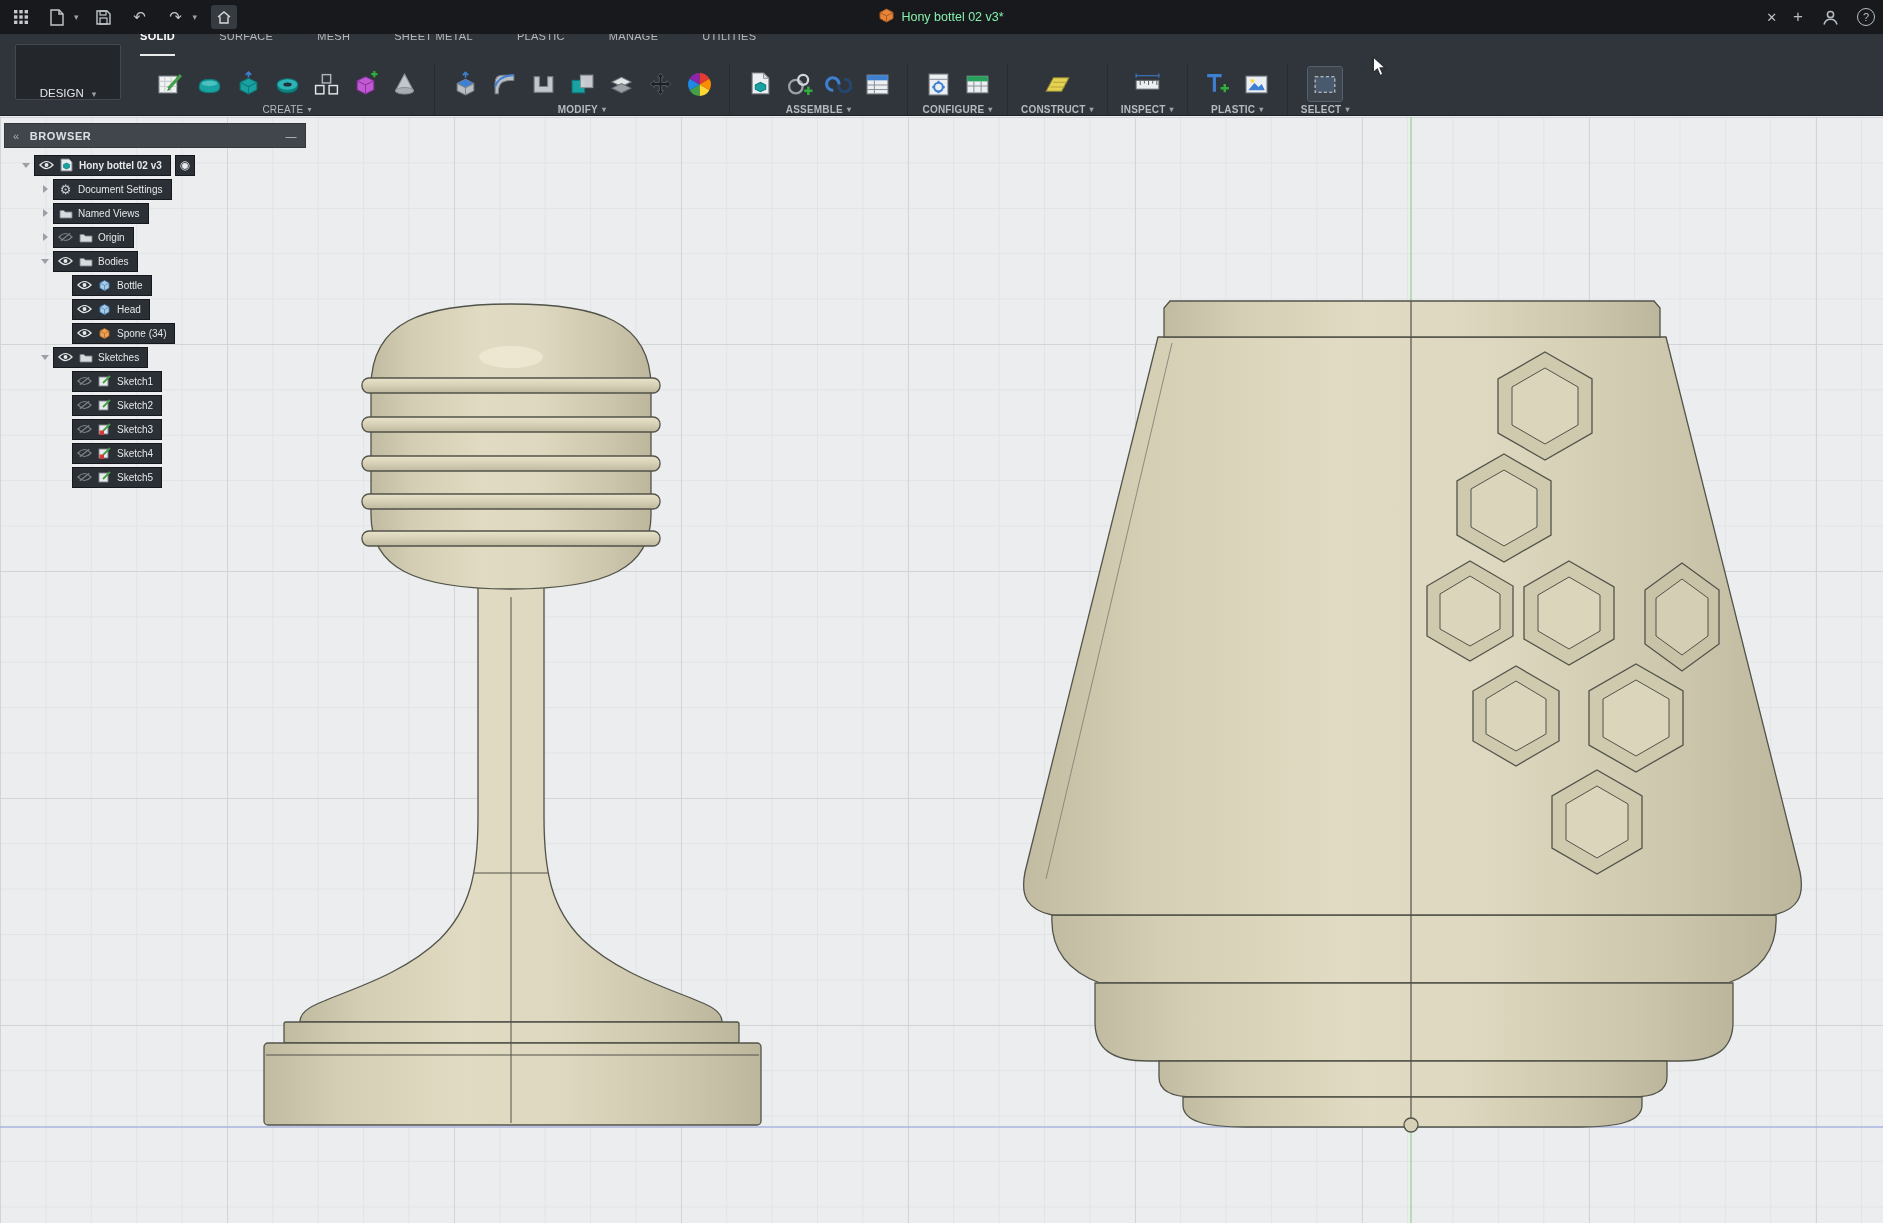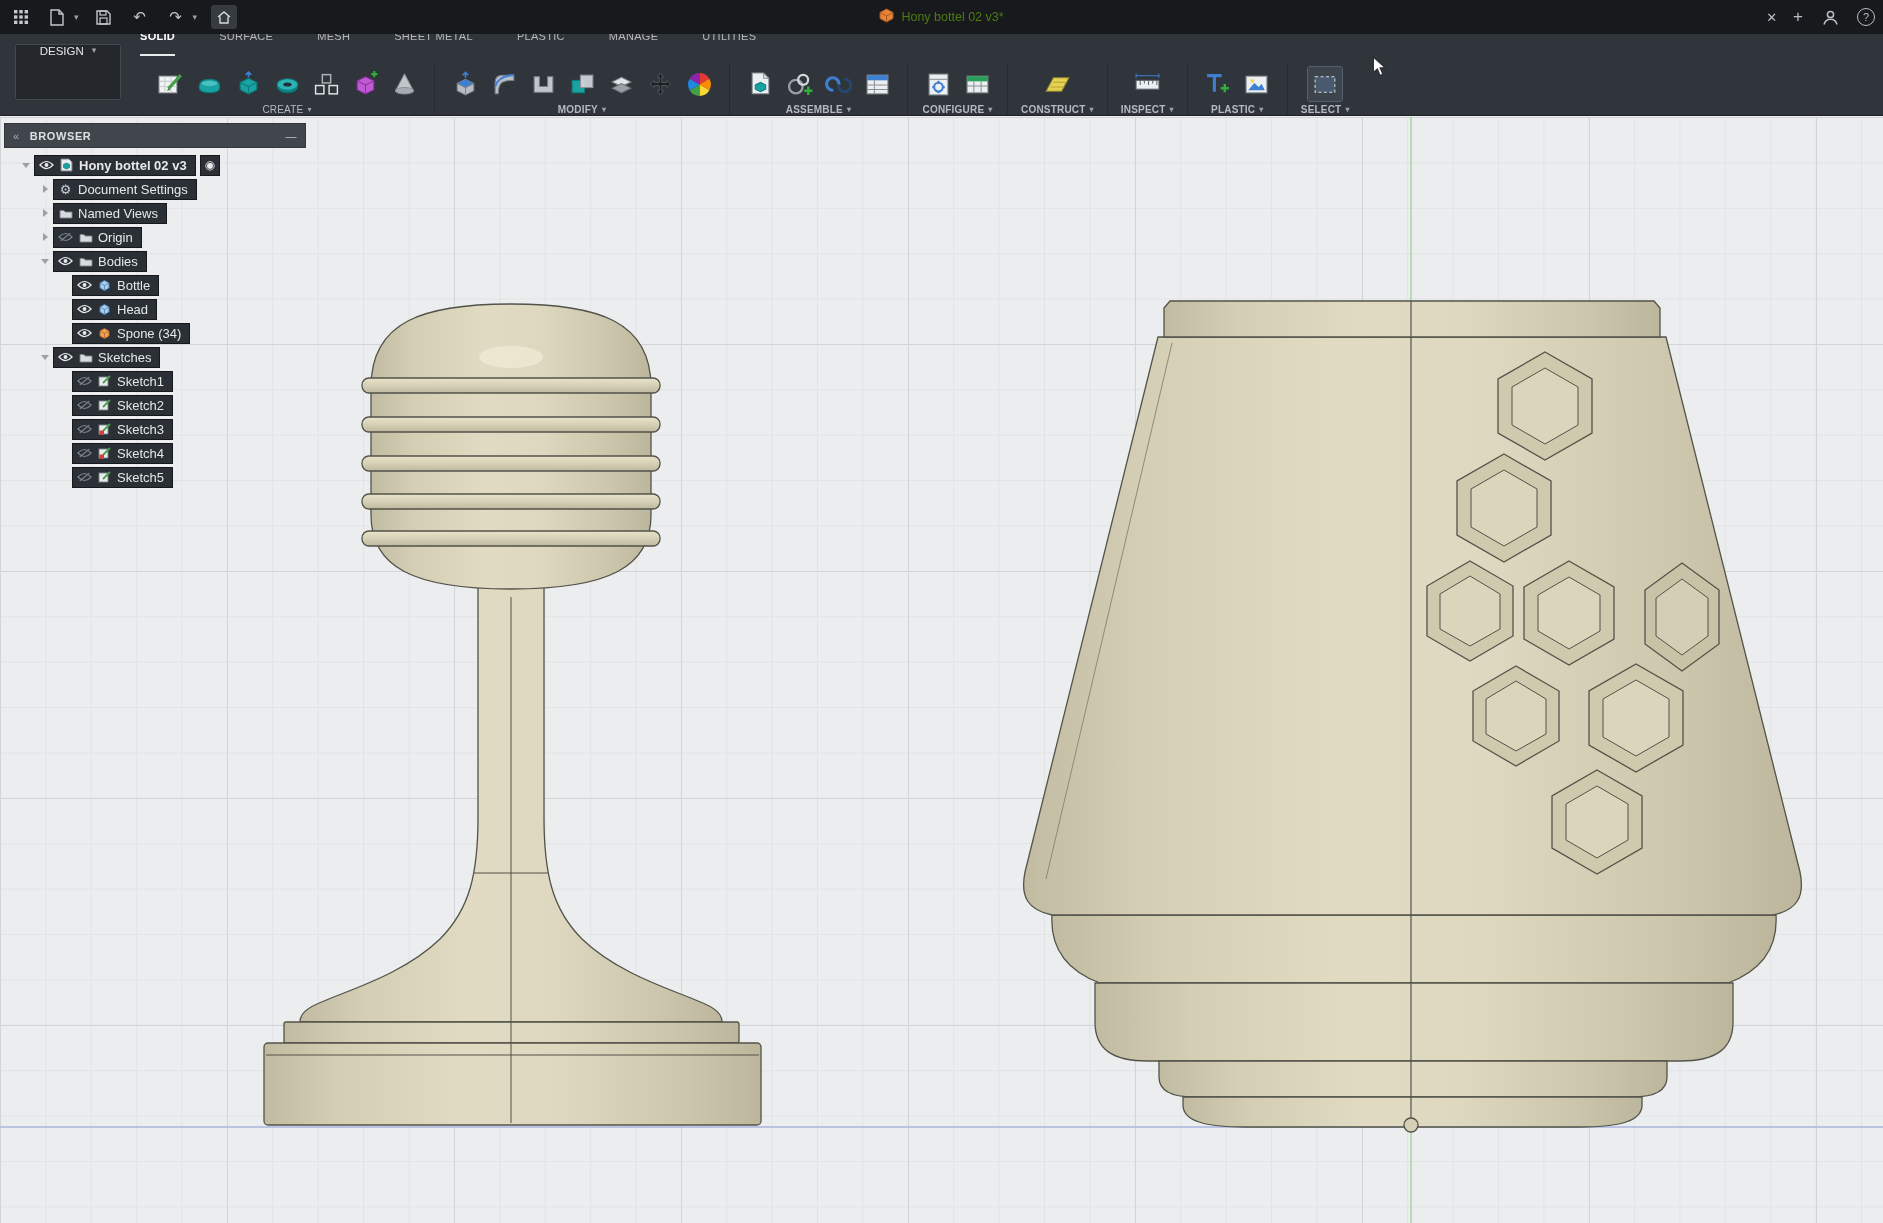--- a/index.html
+++ b/index.html
@@ -11,32 +11,32 @@
   .titlebar { position:absolute; top:0; left:0; right:0; height:34px; background:#17191d;
               display:flex; align-items:center; color:#cfd3d7; z-index:50; }
   .tb-left { display:flex; align-items:center; gap:14px; padding-left:10px; }
   .tb-ic { width:22px; height:22px; display:flex; align-items:center; justify-content:center;
            cursor:pointer; color:#c4c8cc; font-size:15px; }
   .tb-ic svg { display:block; }
   .tb-caret { font-size:9px; color:#9aa0a6; margin-left:-8px; }
   .tb-home { background:#363b41; border-radius:3px; width:26px; height:24px; }
   .tb-center { position:absolute; left:0; right:0; top:0; height:34px; display:flex;
                align-items:center; justify-content:center; gap:7px; pointer-events:none; }
-  .tb-title { font-size:12.5px; color:#4d7c0f; }
+  .tb-title { font-size:12.5px; color:#86efac; }
   .tb-right { position:absolute; right:8px; top:0; height:34px; display:flex; align-items:center; gap:16px; }
   .tb-glyph { font-size:13px; color:#b9bec4; cursor:pointer; }
   .helpring { width:18px; height:18px; border:1.5px solid #b9bec4; border-radius:50%;
               display:flex; align-items:center; justify-content:center; font-size:11px; }
 
   
   .ribbon { position:absolute; top:34px; left:0; right:0; height:82px; background:#30353b;
             border-bottom:1px solid #1e2125; z-index:40; }
   .design-box { position:absolute; left:15px; top:10px; width:106px; height:56px;
                 background:#23262b; border:1px solid #45494f; border-radius:2px;
-                display:flex; align-items:flex-start; justify-content:center; gap:8px;
+                display:flex; align-items:flex-end; justify-content:center; gap:8px;
                 color:#e4e6e9; font-size:11.5px; cursor:pointer; }
   .design-caret { font-size:9px; color:#9aa0a6; }
   .ribbon-main { position:absolute; left:140px; top:0; right:0; height:82px; }
   .tabs { display:flex; gap:44px; height:22px; align-items:flex-end; padding-top:3px; }
   .tab { font-size:11px; color:#b4b8bd; letter-spacing:.3px; cursor:pointer; padding-bottom:12px;
          border-bottom:2px solid transparent; }
   .tab.active { color:#ffffff; font-weight:bold; border-bottom:2px solid #e8eaec; }
   .tools { display:flex; align-items:flex-end; height:58px; margin-top:1px; }
   .tgroup { display:flex; flex-direction:column; align-items:center; justify-content:flex-start;
             padding:2px 13px 0 13px; }
@@ -76,21 +76,21 @@
   .exp { width:16px; height:16px; display:flex; align-items:center; justify-content:center;
          cursor:pointer; flex:0 0 16px; }
   .exp.down::before { content:""; border-left:4.5px solid transparent; border-right:4.5px solid transparent;
                       border-top:5.5px solid #9aa0a6; }
   .exp.right::before { content:""; border-top:4.5px solid transparent; border-bottom:4.5px solid transparent;
                        border-left:5.5px solid #9aa0a6; }
   .exp.none::before { content:""; }
   .chip { display:inline-flex; align-items:center; gap:5px; background:#2b3036;
           border:1px solid #16181c; height:21px; padding:0 8px 0 4px; cursor:pointer; }
   .chip.small { padding:0 4px; margin-left:4px; }
-  .b-label { font-size:13px; color:#e6e8ea; white-space:nowrap; }
+  .b-label { font-size:10px; color:#e6e8ea; white-space:nowrap; }
   .b-label.root { font-weight:bold; }
   .ticn { width:15px; height:15px; display:flex; align-items:center; justify-content:center; }
   .gear-g { font-size:13px; color:#c9cdd1; line-height:1; }
   .target-g { font-size:12px; color:#e8eaec; line-height:1; }
 
   
   .d0 { padding-left:14px; } .d1 { padding-left:33px; } .d2 { padding-left:52px; }
 </style>
 </head>
 <body>

